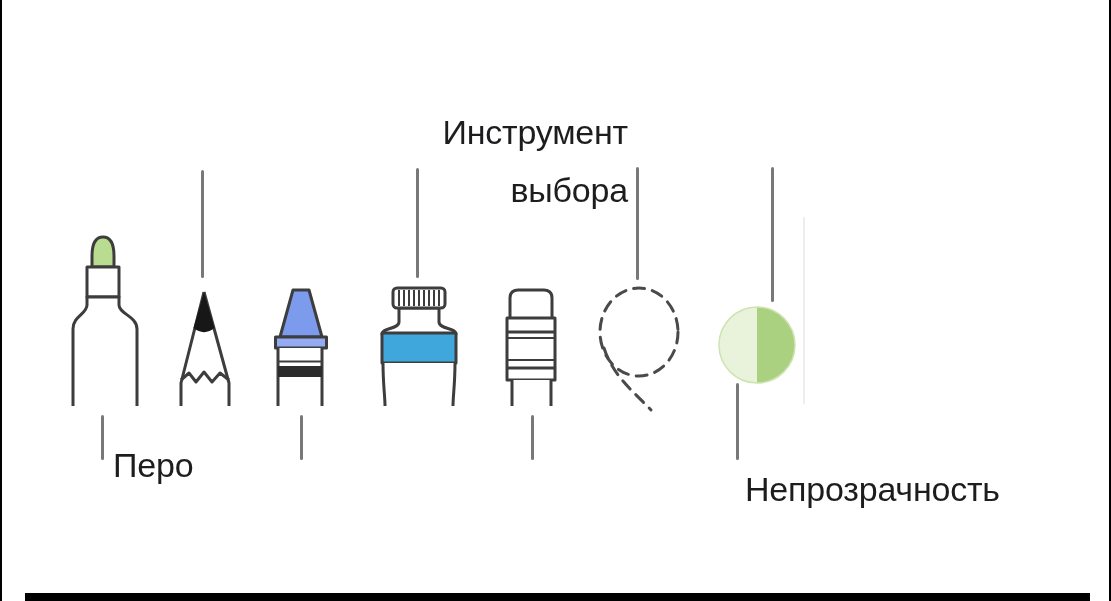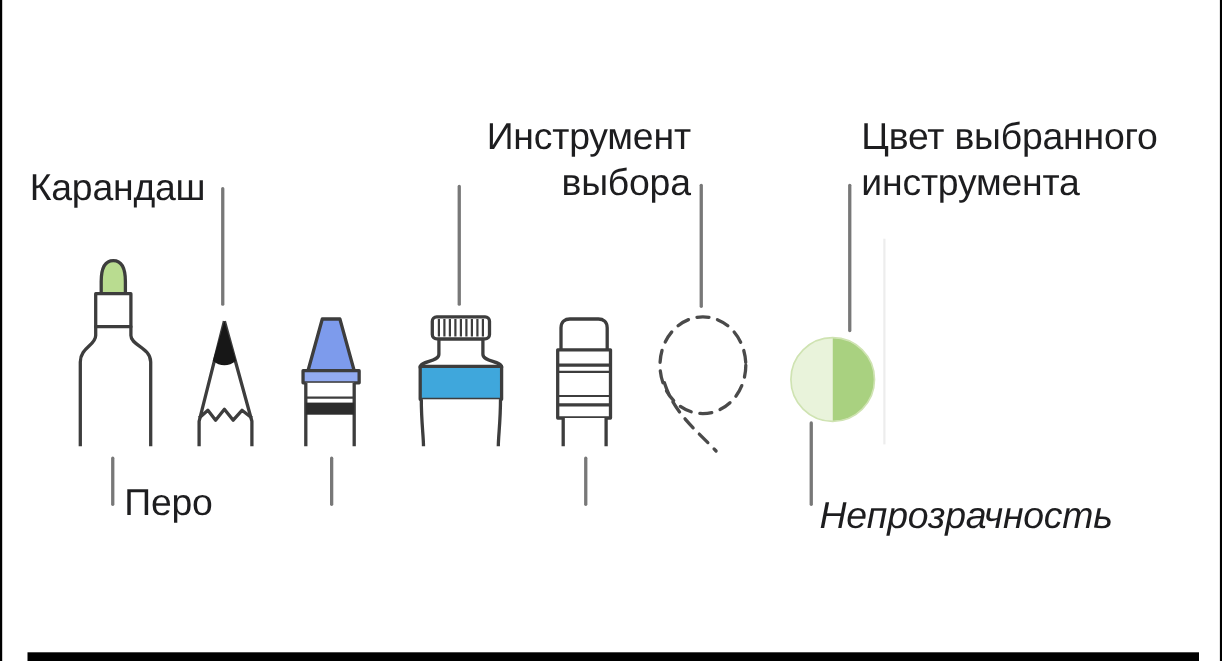--- a/index.html
+++ b/index.html
@@ -6,32 +6,32 @@
     --text:#1d1d1f;
     --connector:#787878;
     --icon-stroke:#3d3d3d;
   }
   html,body{margin:0;padding:0;background:#fff;}
   .stage{
     position:relative;width:1111px;height:601px;background:#ffffff;
     overflow:hidden;font-family:"Liberation Sans", sans-serif;color:var(--text);
   }
   .lbl{
-    position:absolute;font-size:34px;line-height:42px;color:var(--text);
+    position:absolute;font-size:34px;line-height:58px;color:var(--text);
     white-space:nowrap;letter-spacing:-0.2px;
   }
   .lbl.wrap{white-space:normal;}
   .lbl-pencil{left:27px;top:150px;}
   .lbl-fill{left:260px;top:150px;}
   .lbl-selection{left:378px;top:103px;width:250px;text-align:right;}
   .lbl-toolcolor{left:783px;top:103px;width:300px;text-align:left;}
   .lbl-pen{left:113px;top:436px;}
   .lbl-pastel{left:312px;top:436px;}
   .lbl-eraser{left:542px;top:436px;}
-  .lbl-opacity{left:745px;top:448px;font-style:italic;}
+  .lbl-opacity{left:745px;top:460px;}
   .connector{
     position:absolute;width:3px;background:var(--connector);border-radius:1.5px;
   }
   .cn-pencil{left:201px;top:170px;height:108px;}
   .cn-fill{left:416px;top:168px;height:110px;}
   .cn-selection{left:636px;top:167px;height:113px;}
   .cn-toolcolor{left:771px;top:167px;height:135px;}
   .cn-pen{left:101px;top:415px;height:45px;}
   .cn-pastel{left:300px;top:415px;height:45px;}
   .cn-eraser{left:531px;top:415px;height:45px;}
@@ -47,23 +47,21 @@
   .ic-swatch{left:716px;top:304px;}
   .frame-left{position:absolute;left:0;top:0;width:2px;height:601px;background:#000;}
   .frame-right{position:absolute;left:1109px;top:0;width:2px;height:601px;background:#000;}
   .frame-bottom{position:absolute;left:25px;top:593px;width:1065px;height:8px;background:#000;}
 </style>
 </head>
 <body>
 
 <div class="stage">
 
-  <div class="lbl lbl-pencil">Карандаш</div>
   <div class="lbl wrap lbl-selection">Инструмент выбора</div>
-  <div class="lbl wrap lbl-toolcolor">Цвет выбранного инструмента</div>
 
   <div class="lbl lbl-pen">Перо</div>
   <div class="lbl lbl-opacity">Непрозрачность</div>
 
   <div class="connector cn-pencil"></div>
   <div class="connector cn-fill"></div>
   <div class="connector cn-selection"></div>
   <div class="connector cn-toolcolor"></div>
   <div class="connector cn-pen"></div>
   <div class="connector cn-pastel"></div>

